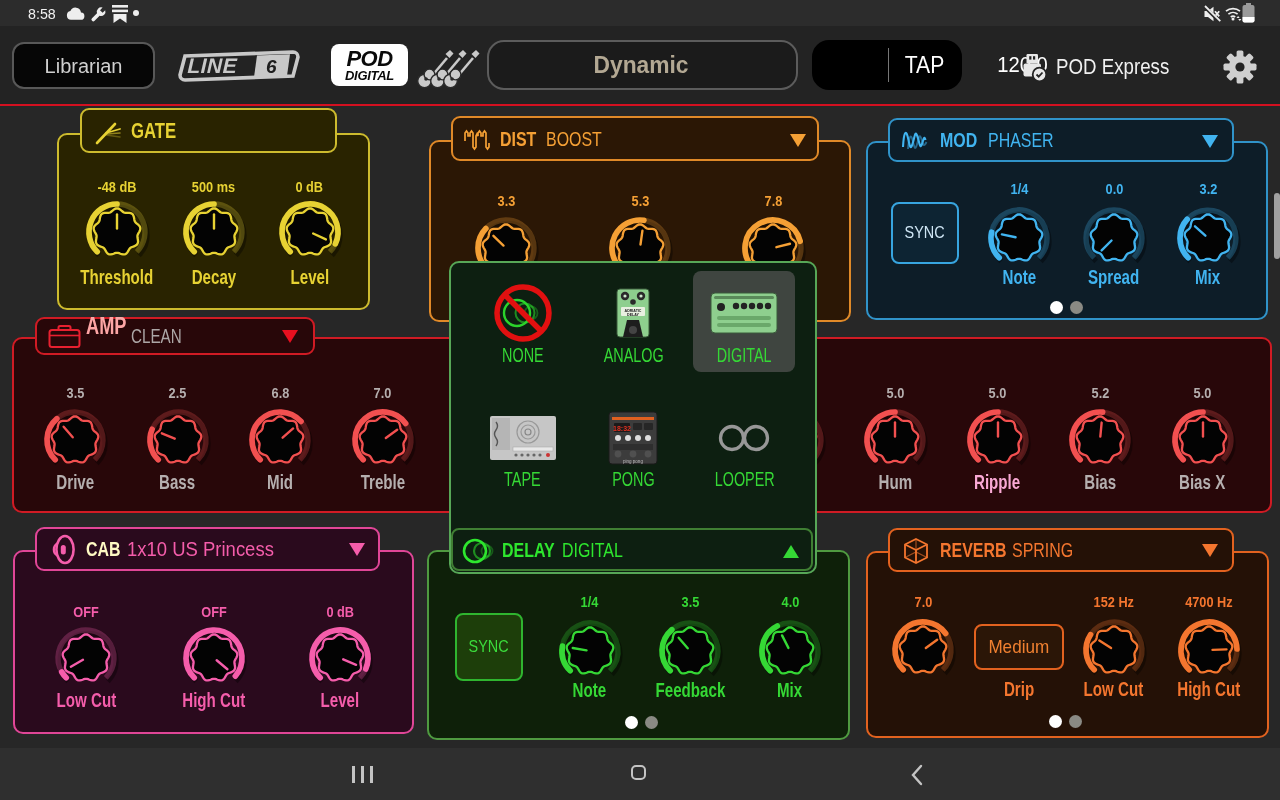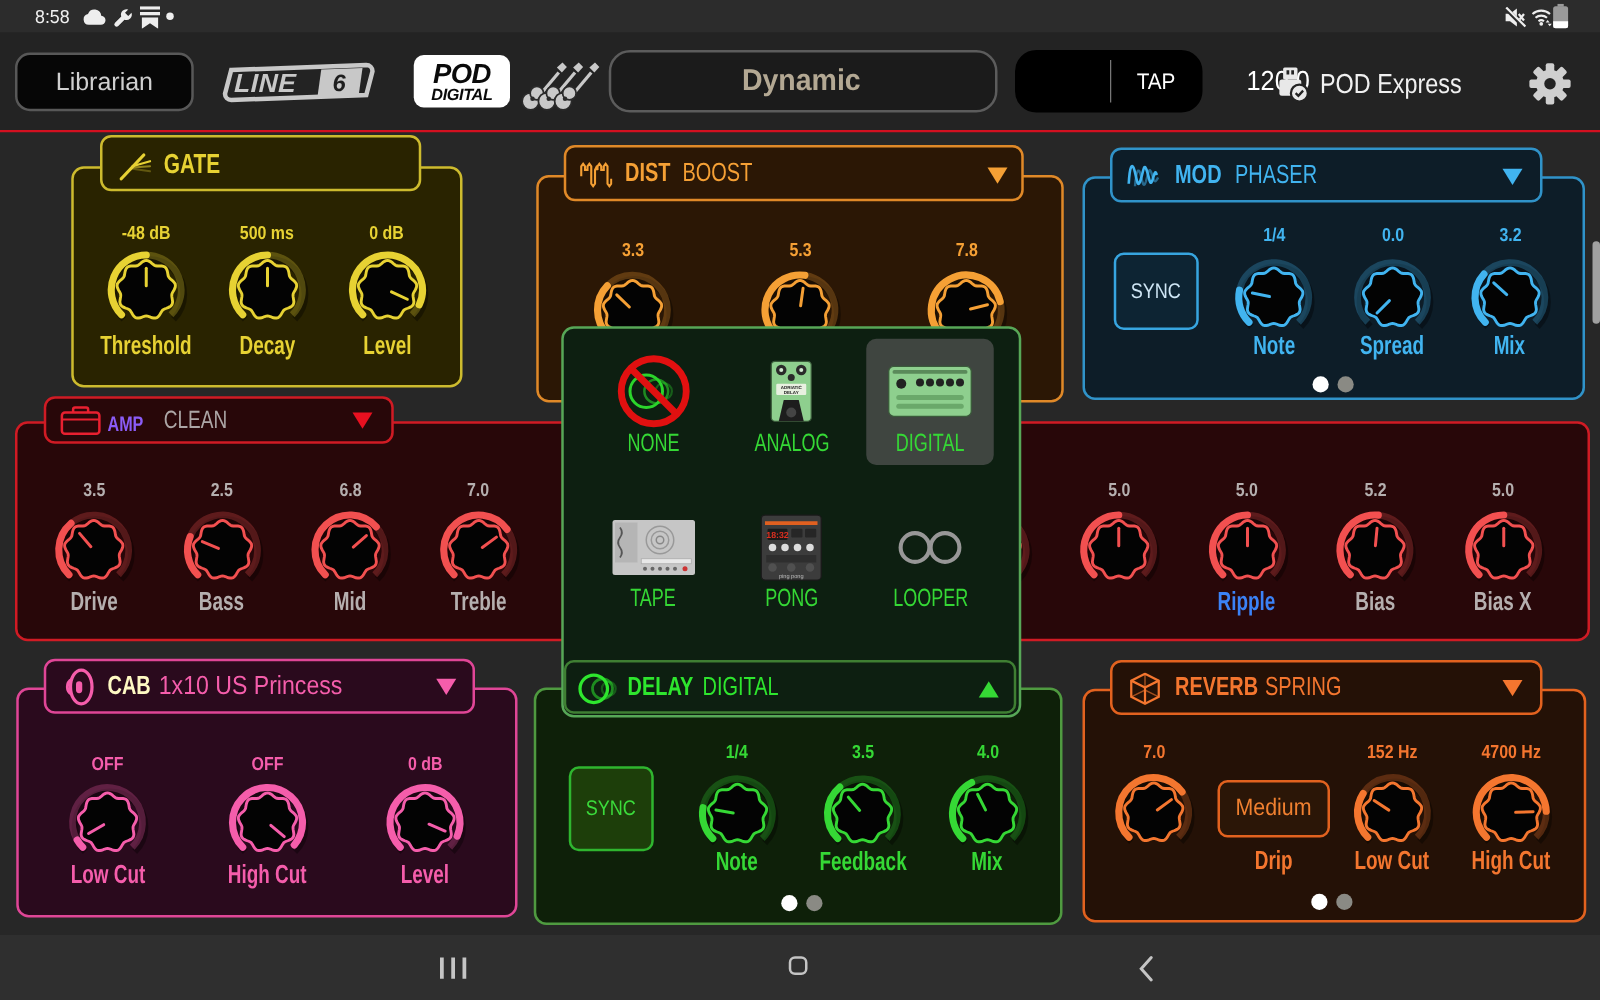--- a/index.html
+++ b/index.html
@@ -73,21 +73,21 @@
         <circle cx="11.5" cy="36" r="6.8" fill="#c9c9c9" stroke="#2a2a2a" stroke-width="1.4"></circle>
         <circle cx="16.5" cy="29.5" r="5.4" fill="#c9c9c9" stroke="#2a2a2a" stroke-width="1.4"></circle>
         <circle cx="13" cy="34" r="1.8" fill="#2a2a2a"></circle>
       </g>
     </svg>
 <div style="position:absolute;left:487px;top:40px;width:311px;height:50px;border:2px solid #5c5c5c;border-radius:17px;background:#1b1b1b;"></div>
 <div style="position:absolute;top:41px;line-height:48px;font-size:24px;font-weight:700;color:#b3a893;white-space:nowrap;left:441px;width:400px;text-align:center"><span style="display:inline-block;transform:scaleX(0.95);transform-origin:50% 50%">Dynamic</span></div>
 <div style="position:absolute;left:812px;top:40px;width:150px;height:50px;border:2px solid #000;border-radius:17px;background:#000;"></div>
 <div style="position:absolute;left:888px;top:48px;width:1px;height:34px;background:#777"></div>
 <div style="position:absolute;top:43px;line-height:44px;font-size:22px;font-weight:400;color:#fff;white-space:nowrap;left:650px;width:400px;text-align:right"><span style="display:inline-block;transform:scaleX(0.92);transform-origin:50% 50%">120.0</span></div>
-<div style="position:absolute;top:44px;line-height:42px;font-size:18px;font-weight:400;color:#fff;white-space:nowrap;left:725px;width:400px;text-align:center"><span style="display:inline-block;transform:scaleX(0.92);transform-origin:50% 50%">TAP</span></div>
+<div style="position:absolute;top:44px;line-height:42px;font-size:23px;font-weight:400;color:#fff;white-space:nowrap;left:725px;width:400px;text-align:center"><span style="display:inline-block;transform:scaleX(0.92);transform-origin:50% 50%">TAP</span></div>
 <svg width="30" height="30" viewBox="0 0 30 30" style="position:absolute;left:1019px;top:53px">
 <rect x="7.5" y="1" width="11.5" height="9.5" rx="1.2" fill="#e8e8e8"></rect>
 <rect x="10.2" y="3.2" width="2.2" height="3.4" fill="#232323"></rect>
       <rect x="14" y="3.2" width="2.2" height="3.4" fill="#232323"></rect>
 <rect x="4.5" y="10.5" width="17.5" height="13" rx="2" fill="#e8e8e8"></rect>
 <circle cx="20.5" cy="21.5" r="6.8" fill="#e8e8e8" stroke="#232323" stroke-width="1.8"></circle>
 <path d="M17.5 21.5 l2.2 2.2 l3.8 -4.2" fill="none" stroke="#232323" stroke-width="1.8"></path>
 </svg>
 <div style="position:absolute;top:47px;line-height:40px;font-size:22px;font-weight:400;color:#f0f0f0;white-space:nowrap;left:1056px"><span style="display:inline-block;transform:scaleX(0.85);transform-origin:0 50%">POD Express</span></div>
 <svg width="36" height="36" viewBox="-18 -18 36 36" style="position:absolute;left:1222px;top:49px">
@@ -211,21 +211,21 @@
 <div style="position:absolute;left:1049.5px;top:300.5px;width:13.0px;height:13.0px;border-radius:50%;background:#fff"></div>
 <div style="position:absolute;left:1069.5px;top:300.5px;width:13.0px;height:13.0px;border-radius:50%;background:#8a8a84"></div>
 <div style="position:absolute;left:1274px;top:193px;width:6px;height:66px;background:#a0a0a0;border-radius:3px"></div>
 <div style="position:absolute;left:12px;top:337px;width:1260px;height:176px;border:2px solid #d01b24;border-radius:10px;background:#280709;"></div>
 <div style="position:absolute;left:35px;top:317px;width:280px;height:38px;border:2px solid #d01b24;border-radius:9px;background:#280709;"></div>
 <svg width="34" height="28" viewBox="0 0 34 28" style="position:absolute;left:48px;top:323px">
 <rect x="1.5" y="7" width="30" height="17" rx="2.5" fill="none" stroke="#e82030" stroke-width="2"></rect>
 <path d="M10.5 7 V4.5 A1.5 1.5 0 0 1 12 3 H21 A1.5 1.5 0 0 1 22.5 4.5 V7" fill="none" stroke="#e82030" stroke-width="2"></path>
 <path d="M1.5 12.5 H31.5" stroke="#e82030" stroke-width="1.6"></path>
 </svg>
-<div style="position:absolute;top:320px;line-height:40px;font-size:17px;font-weight:700;color:#8b5cf6;white-space:nowrap;left:86px"><span style="display:inline-block;transform:scaleX(0.76);transform-origin:0 50%">AMP</span></div>
+<div style="position:absolute;top:306px;line-height:40px;font-size:24px;font-weight:700;color:#fca5a5;white-space:nowrap;left:86px"><span style="display:inline-block;transform:scaleX(0.76);transform-origin:0 50%">AMP</span></div>
 <div style="position:absolute;top:316px;line-height:40px;font-size:20px;font-weight:400;color:#aca6a6;white-space:nowrap;left:131px"><span style="display:inline-block;transform:scaleX(0.76);transform-origin:0 50%">CLEAN</span></div>
 <div style="position:absolute;left:282.0px;top:329.5px;width:0;height:0;border-left:8.0px solid transparent;border-right:8.0px solid transparent;border-top:13px solid #e81020"></div>
 <div style="position:absolute;top:378px;line-height:30px;font-size:15px;font-weight:700;color:#b5afaf;white-space:nowrap;left:-125px;width:400px;text-align:center"><span style="display:inline-block;transform:scaleX(0.85);transform-origin:50% 50%">3.5</span></div>
 <svg width="80" height="80" viewBox="-40 -40 80 80" style="position:absolute;left:35px;top:400px;overflow:visible">
       <path d="M-19.80 19.80 A28.00 28.00 0 1 1 19.80 19.80" fill="none" stroke="#000" stroke-opacity="0.35" stroke-width="5.4" transform="translate(2,3.5)"></path>
       <path d="M-18.18 -21.29 A28.00 28.00 0 0 1 19.80 19.80" fill="none" stroke="#f25050" stroke-opacity="0.27" stroke-width="5.4"></path>
       <path d="M-19.80 19.80 A28.00 28.00 0 0 1 -18.18 -21.29" fill="none" stroke="#f25050" stroke-width="5.7" stroke-linecap="round"></path>
       <path d="M0.0 -23.6 L1.2 -23.5 L2.4 -22.9 L3.5 -22.2 L4.5 -21.3 L5.5 -20.5 L6.4 -19.8 L7.4 -19.4 L8.6 -19.2 L9.8 -19.2 L11.1 -19.2 L12.4 -19.2 L13.7 -18.9 L14.9 -18.4 L15.8 -17.5 L16.4 -16.4 L16.8 -15.2 L17.1 -13.8 L17.3 -12.5 L17.5 -11.4 L18.0 -10.4 L18.6 -9.5 L19.5 -8.7 L20.5 -7.9 L21.5 -7.0 L22.4 -6.0 L23.1 -4.9 L23.3 -3.7 L23.2 -2.4 L22.8 -1.2 L22.2 -0.0 L21.5 1.1 L20.9 2.2 L20.5 3.2 L20.4 4.3 L20.5 5.5 L20.7 6.7 L20.9 8.0 L21.1 9.4 L20.9 10.7 L20.5 11.8 L19.7 12.8 L18.6 13.5 L17.4 14.1 L16.2 14.6 L15.0 15.0 L13.9 15.5 L13.1 16.1 L12.4 17.0 L11.7 18.1 L11.1 19.2 L10.4 20.4 L9.5 21.4 L8.5 22.1 L7.3 22.4 L6.0 22.4 L4.7 22.2 L3.4 21.7 L2.2 21.2 L1.1 20.9 L0.0 20.8 L-1.1 20.9 L-2.2 21.2 L-3.4 21.7 L-4.7 22.2 L-6.0 22.4 L-7.3 22.4 L-8.5 22.1 L-9.5 21.4 L-10.4 20.4 L-11.1 19.2 L-11.7 18.1 L-12.4 17.0 L-13.1 16.1 L-13.9 15.5 L-15.0 15.0 L-16.2 14.6 L-17.4 14.1 L-18.6 13.5 L-19.7 12.8 L-20.5 11.8 L-20.9 10.7 L-21.1 9.4 L-20.9 8.0 L-20.7 6.7 L-20.5 5.5 L-20.4 4.3 L-20.5 3.2 L-20.9 2.2 L-21.5 1.1 L-22.2 0.0 L-22.8 -1.2 L-23.2 -2.4 L-23.3 -3.7 L-23.1 -4.9 L-22.4 -6.0 L-21.5 -7.0 L-20.5 -7.9 L-19.5 -8.7 L-18.6 -9.5 L-18.0 -10.4 L-17.5 -11.4 L-17.3 -12.5 L-17.1 -13.8 L-16.8 -15.2 L-16.4 -16.4 L-15.8 -17.5 L-14.9 -18.4 L-13.7 -18.9 L-12.4 -19.2 L-11.1 -19.2 L-9.8 -19.2 L-8.6 -19.2 L-7.4 -19.4 L-6.4 -19.8 L-5.5 -20.5 L-4.5 -21.3 L-3.5 -22.2 L-2.4 -22.9 L-1.2 -23.5 L-0.0 -23.6 Z" fill="#030303" stroke="#f25050" stroke-width="2.3"></path>
       <line x1="0" y1="-3.5" x2="0" y2="-17.5" stroke="#f25050" stroke-width="2.4" stroke-linecap="round" transform="rotate(-40.5)"></line>
     </svg>
@@ -294,29 +294,30 @@
     </svg>
 <div style="position:absolute;top:461px;line-height:42px;font-size:21px;font-weight:700;color:#b5afaf;white-space:nowrap;left:592.5px;width:400px;text-align:center"><span style="display:inline-block;transform:scaleX(0.72);transform-origin:50% 50%">Sag</span></div>
 <div style="position:absolute;top:378px;line-height:30px;font-size:15px;font-weight:700;color:#b5afaf;white-space:nowrap;left:695px;width:400px;text-align:center"><span style="display:inline-block;transform:scaleX(0.85);transform-origin:50% 50%">5.0</span></div>
 <svg width="80" height="80" viewBox="-40 -40 80 80" style="position:absolute;left:855px;top:400px;overflow:visible">
       <path d="M-19.80 19.80 A28.00 28.00 0 1 1 19.80 19.80" fill="none" stroke="#000" stroke-opacity="0.35" stroke-width="5.4" transform="translate(2,3.5)"></path>
       <path d="M0.00 -28.00 A28.00 28.00 0 0 1 19.80 19.80" fill="none" stroke="#f25050" stroke-opacity="0.27" stroke-width="5.4"></path>
       <path d="M-19.80 19.80 A28.00 28.00 0 0 1 0.00 -28.00" fill="none" stroke="#f25050" stroke-width="5.7" stroke-linecap="round"></path>
       <path d="M0.0 -23.6 L1.2 -23.5 L2.4 -22.9 L3.5 -22.2 L4.5 -21.3 L5.5 -20.5 L6.4 -19.8 L7.4 -19.4 L8.6 -19.2 L9.8 -19.2 L11.1 -19.2 L12.4 -19.2 L13.7 -18.9 L14.9 -18.4 L15.8 -17.5 L16.4 -16.4 L16.8 -15.2 L17.1 -13.8 L17.3 -12.5 L17.5 -11.4 L18.0 -10.4 L18.6 -9.5 L19.5 -8.7 L20.5 -7.9 L21.5 -7.0 L22.4 -6.0 L23.1 -4.9 L23.3 -3.7 L23.2 -2.4 L22.8 -1.2 L22.2 -0.0 L21.5 1.1 L20.9 2.2 L20.5 3.2 L20.4 4.3 L20.5 5.5 L20.7 6.7 L20.9 8.0 L21.1 9.4 L20.9 10.7 L20.5 11.8 L19.7 12.8 L18.6 13.5 L17.4 14.1 L16.2 14.6 L15.0 15.0 L13.9 15.5 L13.1 16.1 L12.4 17.0 L11.7 18.1 L11.1 19.2 L10.4 20.4 L9.5 21.4 L8.5 22.1 L7.3 22.4 L6.0 22.4 L4.7 22.2 L3.4 21.7 L2.2 21.2 L1.1 20.9 L0.0 20.8 L-1.1 20.9 L-2.2 21.2 L-3.4 21.7 L-4.7 22.2 L-6.0 22.4 L-7.3 22.4 L-8.5 22.1 L-9.5 21.4 L-10.4 20.4 L-11.1 19.2 L-11.7 18.1 L-12.4 17.0 L-13.1 16.1 L-13.9 15.5 L-15.0 15.0 L-16.2 14.6 L-17.4 14.1 L-18.6 13.5 L-19.7 12.8 L-20.5 11.8 L-20.9 10.7 L-21.1 9.4 L-20.9 8.0 L-20.7 6.7 L-20.5 5.5 L-20.4 4.3 L-20.5 3.2 L-20.9 2.2 L-21.5 1.1 L-22.2 0.0 L-22.8 -1.2 L-23.2 -2.4 L-23.3 -3.7 L-23.1 -4.9 L-22.4 -6.0 L-21.5 -7.0 L-20.5 -7.9 L-19.5 -8.7 L-18.6 -9.5 L-18.0 -10.4 L-17.5 -11.4 L-17.3 -12.5 L-17.1 -13.8 L-16.8 -15.2 L-16.4 -16.4 L-15.8 -17.5 L-14.9 -18.4 L-13.7 -18.9 L-12.4 -19.2 L-11.1 -19.2 L-9.8 -19.2 L-8.6 -19.2 L-7.4 -19.4 L-6.4 -19.8 L-5.5 -20.5 L-4.5 -21.3 L-3.5 -22.2 L-2.4 -22.9 L-1.2 -23.5 L-0.0 -23.6 Z" fill="#030303" stroke="#f25050" stroke-width="2.3"></path>
       <line x1="0" y1="-3.5" x2="0" y2="-17.5" stroke="#f25050" stroke-width="2.4" stroke-linecap="round" transform="rotate(0)"></line>
     </svg>
+<div style="position:absolute;top:461px;line-height:42px;font-size:21px;font-weight:700;color:#b5afaf;white-space:nowrap;left:695px;width:400px;text-align:center"><span style="display:inline-block;transform:scaleX(0.72);transform-origin:50% 50%">Hum</span></div>
 <div style="position:absolute;top:378px;line-height:30px;font-size:15px;font-weight:700;color:#b5afaf;white-space:nowrap;left:797.5px;width:400px;text-align:center"><span style="display:inline-block;transform:scaleX(0.85);transform-origin:50% 50%">5.0</span></div>
 <svg width="80" height="80" viewBox="-40 -40 80 80" style="position:absolute;left:957.5px;top:400px;overflow:visible">
       <path d="M-19.80 19.80 A28.00 28.00 0 1 1 19.80 19.80" fill="none" stroke="#000" stroke-opacity="0.35" stroke-width="5.4" transform="translate(2,3.5)"></path>
       <path d="M0.00 -28.00 A28.00 28.00 0 0 1 19.80 19.80" fill="none" stroke="#f25050" stroke-opacity="0.27" stroke-width="5.4"></path>
       <path d="M-19.80 19.80 A28.00 28.00 0 0 1 0.00 -28.00" fill="none" stroke="#f25050" stroke-width="5.7" stroke-linecap="round"></path>
       <path d="M0.0 -23.6 L1.2 -23.5 L2.4 -22.9 L3.5 -22.2 L4.5 -21.3 L5.5 -20.5 L6.4 -19.8 L7.4 -19.4 L8.6 -19.2 L9.8 -19.2 L11.1 -19.2 L12.4 -19.2 L13.7 -18.9 L14.9 -18.4 L15.8 -17.5 L16.4 -16.4 L16.8 -15.2 L17.1 -13.8 L17.3 -12.5 L17.5 -11.4 L18.0 -10.4 L18.6 -9.5 L19.5 -8.7 L20.5 -7.9 L21.5 -7.0 L22.4 -6.0 L23.1 -4.9 L23.3 -3.7 L23.2 -2.4 L22.8 -1.2 L22.2 -0.0 L21.5 1.1 L20.9 2.2 L20.5 3.2 L20.4 4.3 L20.5 5.5 L20.7 6.7 L20.9 8.0 L21.1 9.4 L20.9 10.7 L20.5 11.8 L19.7 12.8 L18.6 13.5 L17.4 14.1 L16.2 14.6 L15.0 15.0 L13.9 15.5 L13.1 16.1 L12.4 17.0 L11.7 18.1 L11.1 19.2 L10.4 20.4 L9.5 21.4 L8.5 22.1 L7.3 22.4 L6.0 22.4 L4.7 22.2 L3.4 21.7 L2.2 21.2 L1.1 20.9 L0.0 20.8 L-1.1 20.9 L-2.2 21.2 L-3.4 21.7 L-4.7 22.2 L-6.0 22.4 L-7.3 22.4 L-8.5 22.1 L-9.5 21.4 L-10.4 20.4 L-11.1 19.2 L-11.7 18.1 L-12.4 17.0 L-13.1 16.1 L-13.9 15.5 L-15.0 15.0 L-16.2 14.6 L-17.4 14.1 L-18.6 13.5 L-19.7 12.8 L-20.5 11.8 L-20.9 10.7 L-21.1 9.4 L-20.9 8.0 L-20.7 6.7 L-20.5 5.5 L-20.4 4.3 L-20.5 3.2 L-20.9 2.2 L-21.5 1.1 L-22.2 0.0 L-22.8 -1.2 L-23.2 -2.4 L-23.3 -3.7 L-23.1 -4.9 L-22.4 -6.0 L-21.5 -7.0 L-20.5 -7.9 L-19.5 -8.7 L-18.6 -9.5 L-18.0 -10.4 L-17.5 -11.4 L-17.3 -12.5 L-17.1 -13.8 L-16.8 -15.2 L-16.4 -16.4 L-15.8 -17.5 L-14.9 -18.4 L-13.7 -18.9 L-12.4 -19.2 L-11.1 -19.2 L-9.8 -19.2 L-8.6 -19.2 L-7.4 -19.4 L-6.4 -19.8 L-5.5 -20.5 L-4.5 -21.3 L-3.5 -22.2 L-2.4 -22.9 L-1.2 -23.5 L-0.0 -23.6 Z" fill="#030303" stroke="#f25050" stroke-width="2.3"></path>
       <line x1="0" y1="-3.5" x2="0" y2="-17.5" stroke="#f25050" stroke-width="2.4" stroke-linecap="round" transform="rotate(0)"></line>
     </svg>
-<div style="position:absolute;top:461px;line-height:42px;font-size:21px;font-weight:700;color:#3b82f6;white-space:nowrap;left:797.5px;width:400px;text-align:center"><span style="display:inline-block;transform:scaleX(0.72);transform-origin:50% 50%">Ripple</span></div>
+<div style="position:absolute;top:461px;line-height:42px;font-size:21px;font-weight:700;color:#f9a8d4;white-space:nowrap;left:797.5px;width:400px;text-align:center"><span style="display:inline-block;transform:scaleX(0.72);transform-origin:50% 50%">Ripple</span></div>
 <div style="position:absolute;top:378px;line-height:30px;font-size:15px;font-weight:700;color:#b5afaf;white-space:nowrap;left:900px;width:400px;text-align:center"><span style="display:inline-block;transform:scaleX(0.85);transform-origin:50% 50%">5.2</span></div>
 <svg width="80" height="80" viewBox="-40 -40 80 80" style="position:absolute;left:1060px;top:400px;overflow:visible">
       <path d="M-19.80 19.80 A28.00 28.00 0 1 1 19.80 19.80" fill="none" stroke="#000" stroke-opacity="0.35" stroke-width="5.4" transform="translate(2,3.5)"></path>
       <path d="M2.64 -27.88 A28.00 28.00 0 0 1 19.80 19.80" fill="none" stroke="#f25050" stroke-opacity="0.27" stroke-width="5.4"></path>
       <path d="M-19.80 19.80 A28.00 28.00 0 0 1 2.64 -27.88" fill="none" stroke="#f25050" stroke-width="5.7" stroke-linecap="round"></path>
       <path d="M0.0 -23.6 L1.2 -23.5 L2.4 -22.9 L3.5 -22.2 L4.5 -21.3 L5.5 -20.5 L6.4 -19.8 L7.4 -19.4 L8.6 -19.2 L9.8 -19.2 L11.1 -19.2 L12.4 -19.2 L13.7 -18.9 L14.9 -18.4 L15.8 -17.5 L16.4 -16.4 L16.8 -15.2 L17.1 -13.8 L17.3 -12.5 L17.5 -11.4 L18.0 -10.4 L18.6 -9.5 L19.5 -8.7 L20.5 -7.9 L21.5 -7.0 L22.4 -6.0 L23.1 -4.9 L23.3 -3.7 L23.2 -2.4 L22.8 -1.2 L22.2 -0.0 L21.5 1.1 L20.9 2.2 L20.5 3.2 L20.4 4.3 L20.5 5.5 L20.7 6.7 L20.9 8.0 L21.1 9.4 L20.9 10.7 L20.5 11.8 L19.7 12.8 L18.6 13.5 L17.4 14.1 L16.2 14.6 L15.0 15.0 L13.9 15.5 L13.1 16.1 L12.4 17.0 L11.7 18.1 L11.1 19.2 L10.4 20.4 L9.5 21.4 L8.5 22.1 L7.3 22.4 L6.0 22.4 L4.7 22.2 L3.4 21.7 L2.2 21.2 L1.1 20.9 L0.0 20.8 L-1.1 20.9 L-2.2 21.2 L-3.4 21.7 L-4.7 22.2 L-6.0 22.4 L-7.3 22.4 L-8.5 22.1 L-9.5 21.4 L-10.4 20.4 L-11.1 19.2 L-11.7 18.1 L-12.4 17.0 L-13.1 16.1 L-13.9 15.5 L-15.0 15.0 L-16.2 14.6 L-17.4 14.1 L-18.6 13.5 L-19.7 12.8 L-20.5 11.8 L-20.9 10.7 L-21.1 9.4 L-20.9 8.0 L-20.7 6.7 L-20.5 5.5 L-20.4 4.3 L-20.5 3.2 L-20.9 2.2 L-21.5 1.1 L-22.2 0.0 L-22.8 -1.2 L-23.2 -2.4 L-23.3 -3.7 L-23.1 -4.9 L-22.4 -6.0 L-21.5 -7.0 L-20.5 -7.9 L-19.5 -8.7 L-18.6 -9.5 L-18.0 -10.4 L-17.5 -11.4 L-17.3 -12.5 L-17.1 -13.8 L-16.8 -15.2 L-16.4 -16.4 L-15.8 -17.5 L-14.9 -18.4 L-13.7 -18.9 L-12.4 -19.2 L-11.1 -19.2 L-9.8 -19.2 L-8.6 -19.2 L-7.4 -19.4 L-6.4 -19.8 L-5.5 -20.5 L-4.5 -21.3 L-3.5 -22.2 L-2.4 -22.9 L-1.2 -23.5 L-0.0 -23.6 Z" fill="#030303" stroke="#f25050" stroke-width="2.3"></path>
       <line x1="0" y1="-3.5" x2="0" y2="-17.5" stroke="#f25050" stroke-width="2.4" stroke-linecap="round" transform="rotate(5.4)"></line>
     </svg>
 <div style="position:absolute;top:461px;line-height:42px;font-size:21px;font-weight:700;color:#b5afaf;white-space:nowrap;left:900px;width:400px;text-align:center"><span style="display:inline-block;transform:scaleX(0.72);transform-origin:50% 50%">Bias</span></div>
 <div style="position:absolute;top:378px;line-height:30px;font-size:15px;font-weight:700;color:#b5afaf;white-space:nowrap;left:1002.5px;width:400px;text-align:center"><span style="display:inline-block;transform:scaleX(0.85);transform-origin:50% 50%">5.0</span></div>

